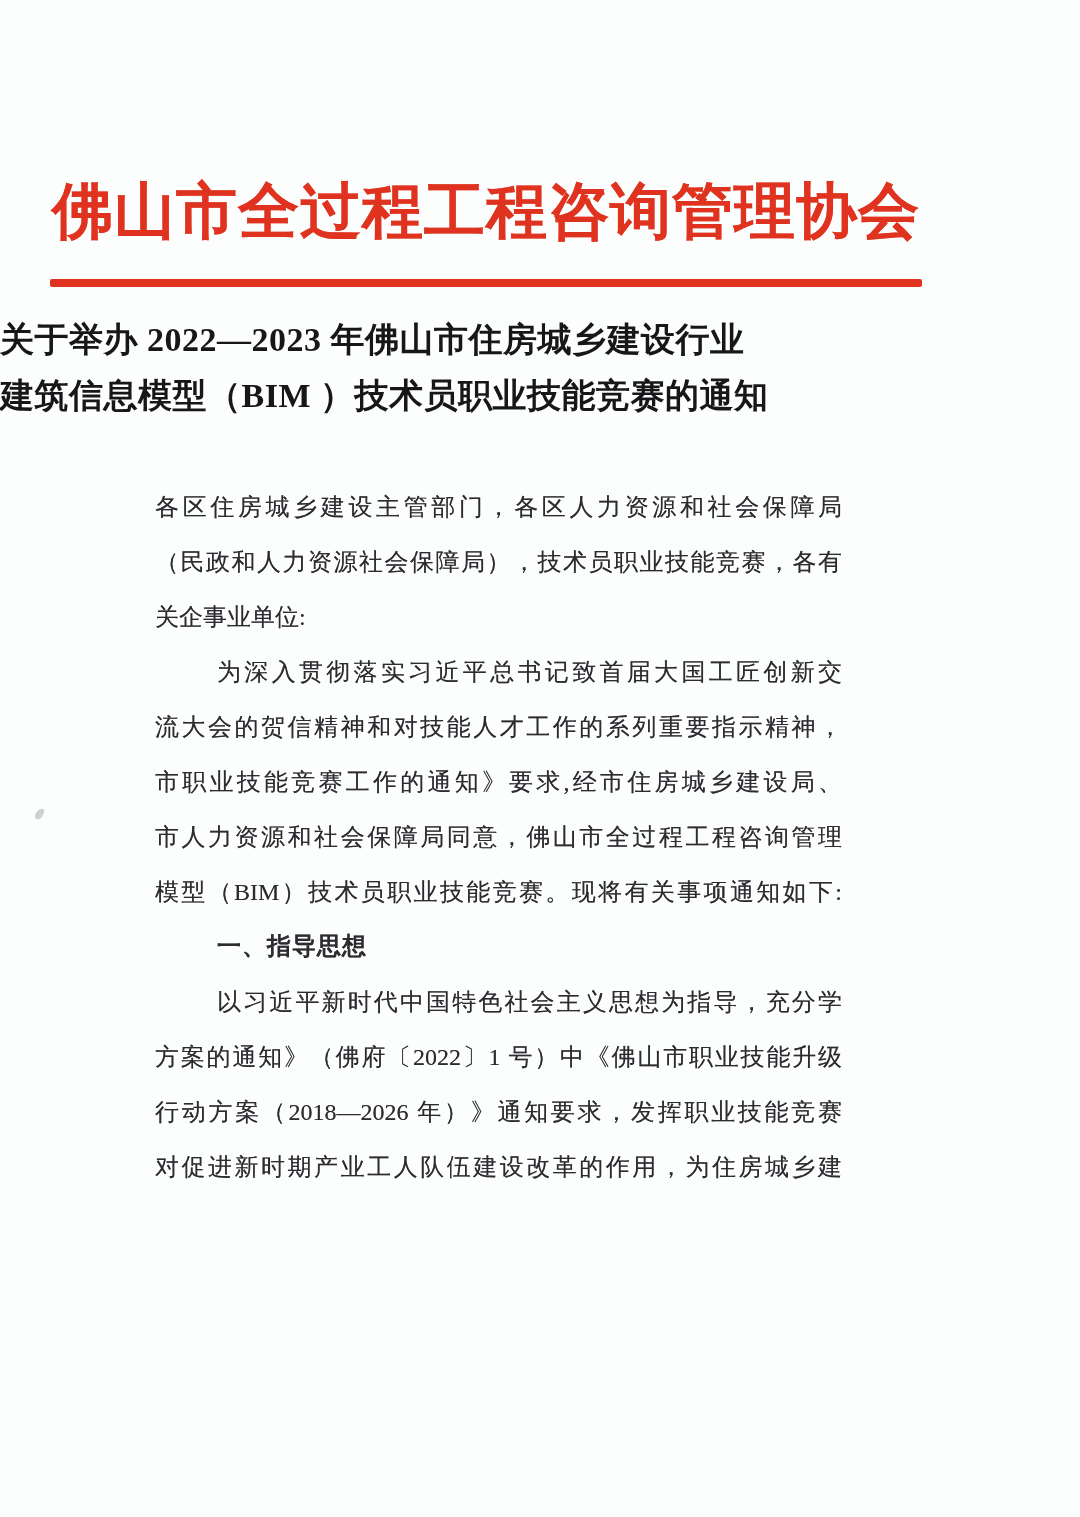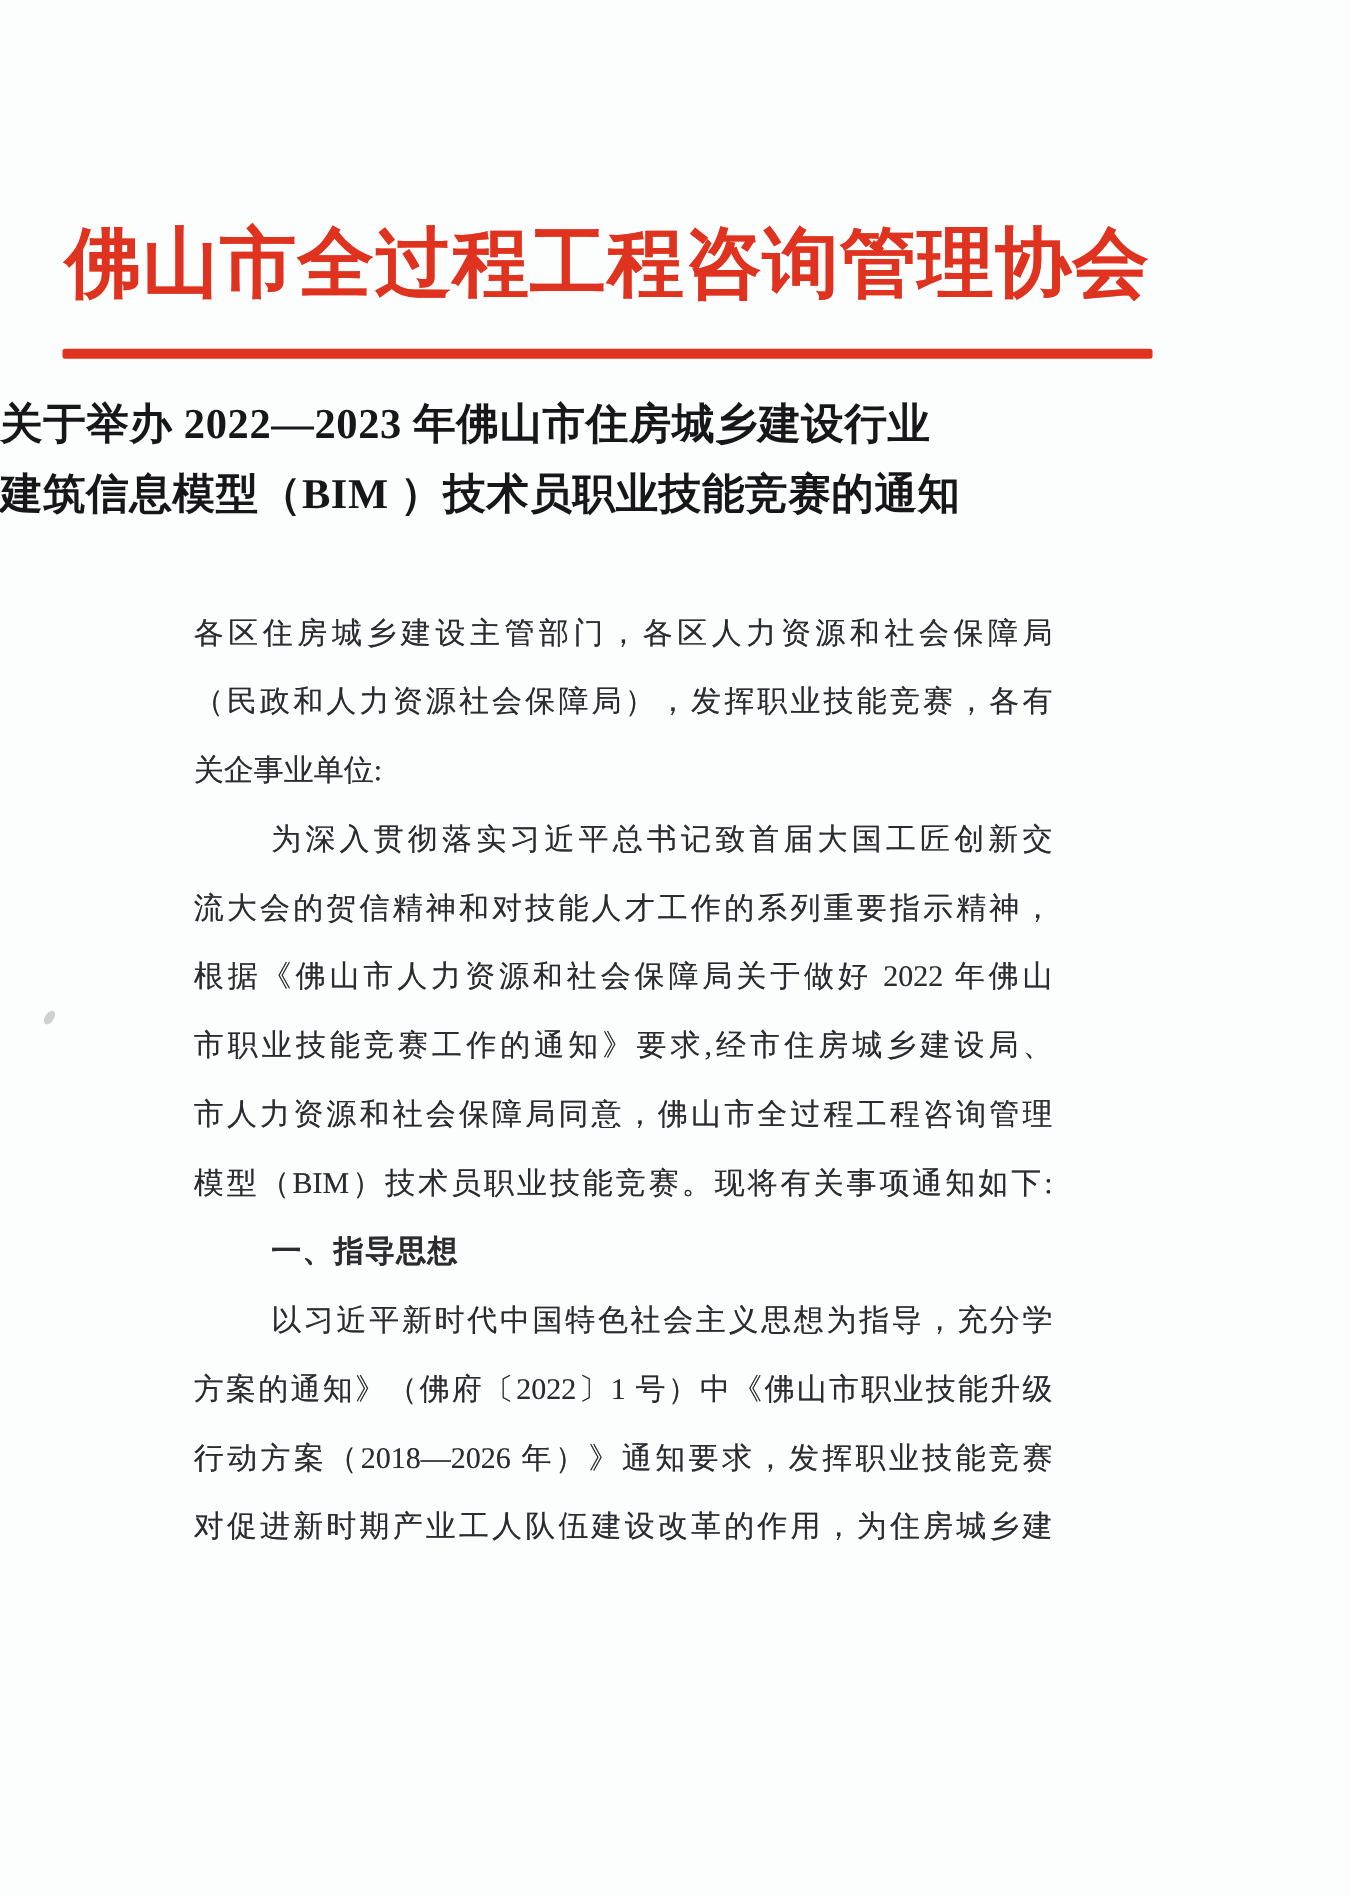--- a/index.html
+++ b/index.html
@@ -59,21 +59,21 @@
     line-height: 55px;
     text-shadow: 0 0 0.4px rgba(44, 44, 48, 0.55);
   }
   .line { white-space: nowrap; }
   .line.full {
     white-space: normal;
     text-align: justify;
     text-align-last: justify;
   }
   .line.indent { text-indent: 62px; }
-  .line.heading { font-weight: bold; letter-spacing: 1px; }
+  .line.heading { font-weight: bold; letter-spacing: 1px; font-family: Liberation Mono, monospace; }
   
   .speck {
     position: absolute;
     left: 36px;
     top: 808px;
     width: 7px;
     height: 12px;
     border-radius: 60% 40% 55% 45%;
     background: rgba(120, 125, 130, 0.35);
     transform: rotate(28deg);
@@ -88,25 +88,24 @@
 
   <div class="rule"></div>
 
   <div class="doc-title">
     <div>关于举办 2022—2023 年佛山市住房城乡建设行业</div>
     <div>建筑信息模型（BIM ）技术员职业技能竞赛的通知</div>
   </div>
 
   <div class="body-text">
     <div class="line full">各区住房城乡建设主管部门，各区人力资源和社会保障局</div>
-    <div class="line full">（民政和人力资源社会保障局），发挥职业技能竞赛，各有</div>
+    <div class="line full">（民政和人力资源社会保障局），技术员职业技能竞赛，各有</div>
     <div class="line">关企事业单位:</div>
     <div class="line full indent">为深入贯彻落实习近平总书记致首届大国工匠创新交</div>
     <div class="line full">流大会的贺信精神和对技能人才工作的系列重要指示精神，</div>
-    <div class="line full">根据《佛山市人力资源和社会保障局关于做好 2022 年佛山</div>
     <div class="line full">市职业技能竞赛工作的通知》要求,经市住房城乡建设局、</div>
     <div class="line full">市人力资源和社会保障局同意，佛山市全过程工程咨询管理</div>
     <div class="line full">模型（BIM）技术员职业技能竞赛。现将有关事项通知如下:</div>
     <div class="line heading indent">一、指导思想</div>
     <div class="line full indent">以习近平新时代中国特色社会主义思想为指导，充分学</div>
     <div class="line full">方案的通知》（佛府〔2022〕1 号）中《佛山市职业技能升级</div>
     <div class="line full">行动方案（2018—2026 年）》通知要求，发挥职业技能竞赛</div>
     <div class="line full">对促进新时期产业工人队伍建设改革的作用，为住房城乡建</div>
   </div>
 

